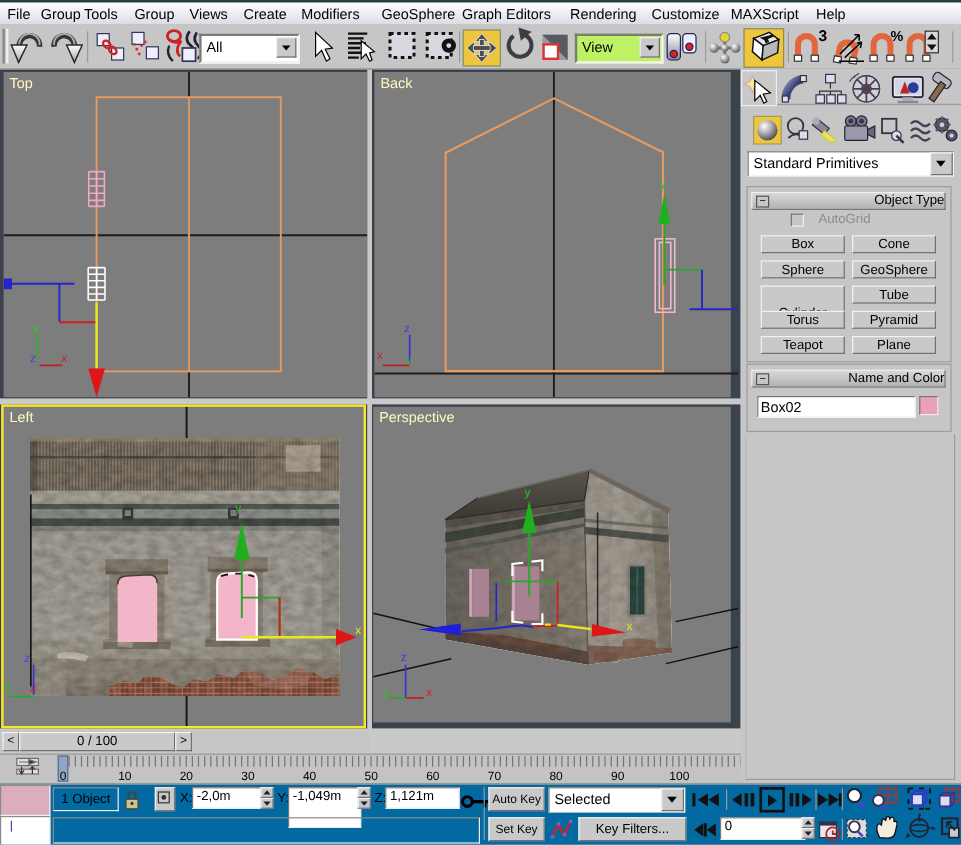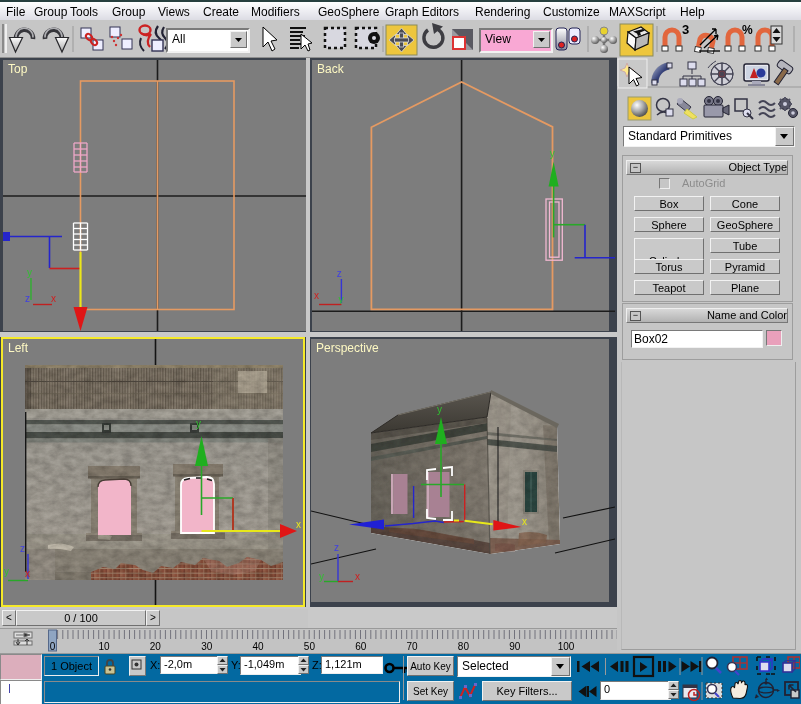--- a/index.html
+++ b/index.html
@@ -184,21 +184,21 @@
 
 <div class="abs" style="left:166px;top:8px;width:80px;height:21px;background:#fff;border:2px solid;border-color:#7a7a7a #f2f2f2 #f2f2f2 #7a7a7a">
   <div class="abs t12" style="left:4px;top:2px">All</div>
   <div class="abs" style="right:1px;top:1px;width:15px;height:15px;background:#c9c9c9;border:1px solid;border-color:#f2f2f2 #707070 #707070 #f2f2f2">
     <svg width="15" height="15">
             <path d="M4 6 L11 6 L7.5 10 Z" fill="#000"></path>
           </svg>
   </div>
 </div>
 
-<div class="abs" style="left:479px;top:8px;width:70px;height:21px;background:#f9a8d4;border:2px solid;border-color:#7a7a7a #f2f2f2 #f2f2f2 #7a7a7a">
+<div class="abs" style="left:479px;top:8px;width:70px;height:21px;background:#bef264;border:2px solid;border-color:#7a7a7a #f2f2f2 #f2f2f2 #7a7a7a">
   <div class="abs t12" style="left:4px;top:2px">View</div>
   <div class="abs" style="right:1px;top:1px;width:15px;height:15px;background:#c9c9c9;border:1px solid;border-color:#f2f2f2 #707070 #707070 #f2f2f2">
     <svg width="15" height="15">
             <path d="M4 6 L11 6 L7.5 10 Z" fill="#000"></path>
           </svg>
   </div>
 </div>
 </div>
 
 <div id="vparea" class="abs" style="left:0;top:58px;width:618px;height:570px;background:#c9c9c9">
@@ -781,21 +781,21 @@
             <path d="M4.5 1.5 L7.5 5 L1.5 5 Z" fill="#222"></path>
           </svg>
         </div>
     <div class="btn abs" style="left:0;top:9px;width:9px;height:7px">
           <svg width="9" height="7">
             <path d="M4.5 5.5 L7.5 2 L1.5 2 Z" fill="#222"></path>
           </svg>
         </div>
   </div>
   <div class="abs t11" style="left:231px;top:5px">Y:</div>
-  <div class="fld abs t11" style="left:240px;top:2px;width:56px;height:15px;padding:1px 0 1px 3px">-1,049m</div>
+  <div class="fld abs t11" style="left:240px;top:2px;width:56px;height:15px;padding:1px 0 16px 3px">-1,049m</div>
   <div class="abs" style="left:298px;top:2px;width:11px;height:17px">
     <div class="btn abs" style="left:0;top:0;width:9px;height:7px">
           <svg width="9" height="7">
             <path d="M4.5 1.5 L7.5 5 L1.5 5 Z" fill="#222"></path>
           </svg>
         </div>
     <div class="btn abs" style="left:0;top:9px;width:9px;height:7px">
           <svg width="9" height="7">
             <path d="M4.5 5.5 L7.5 2 L1.5 2 Z" fill="#222"></path>
           </svg>

